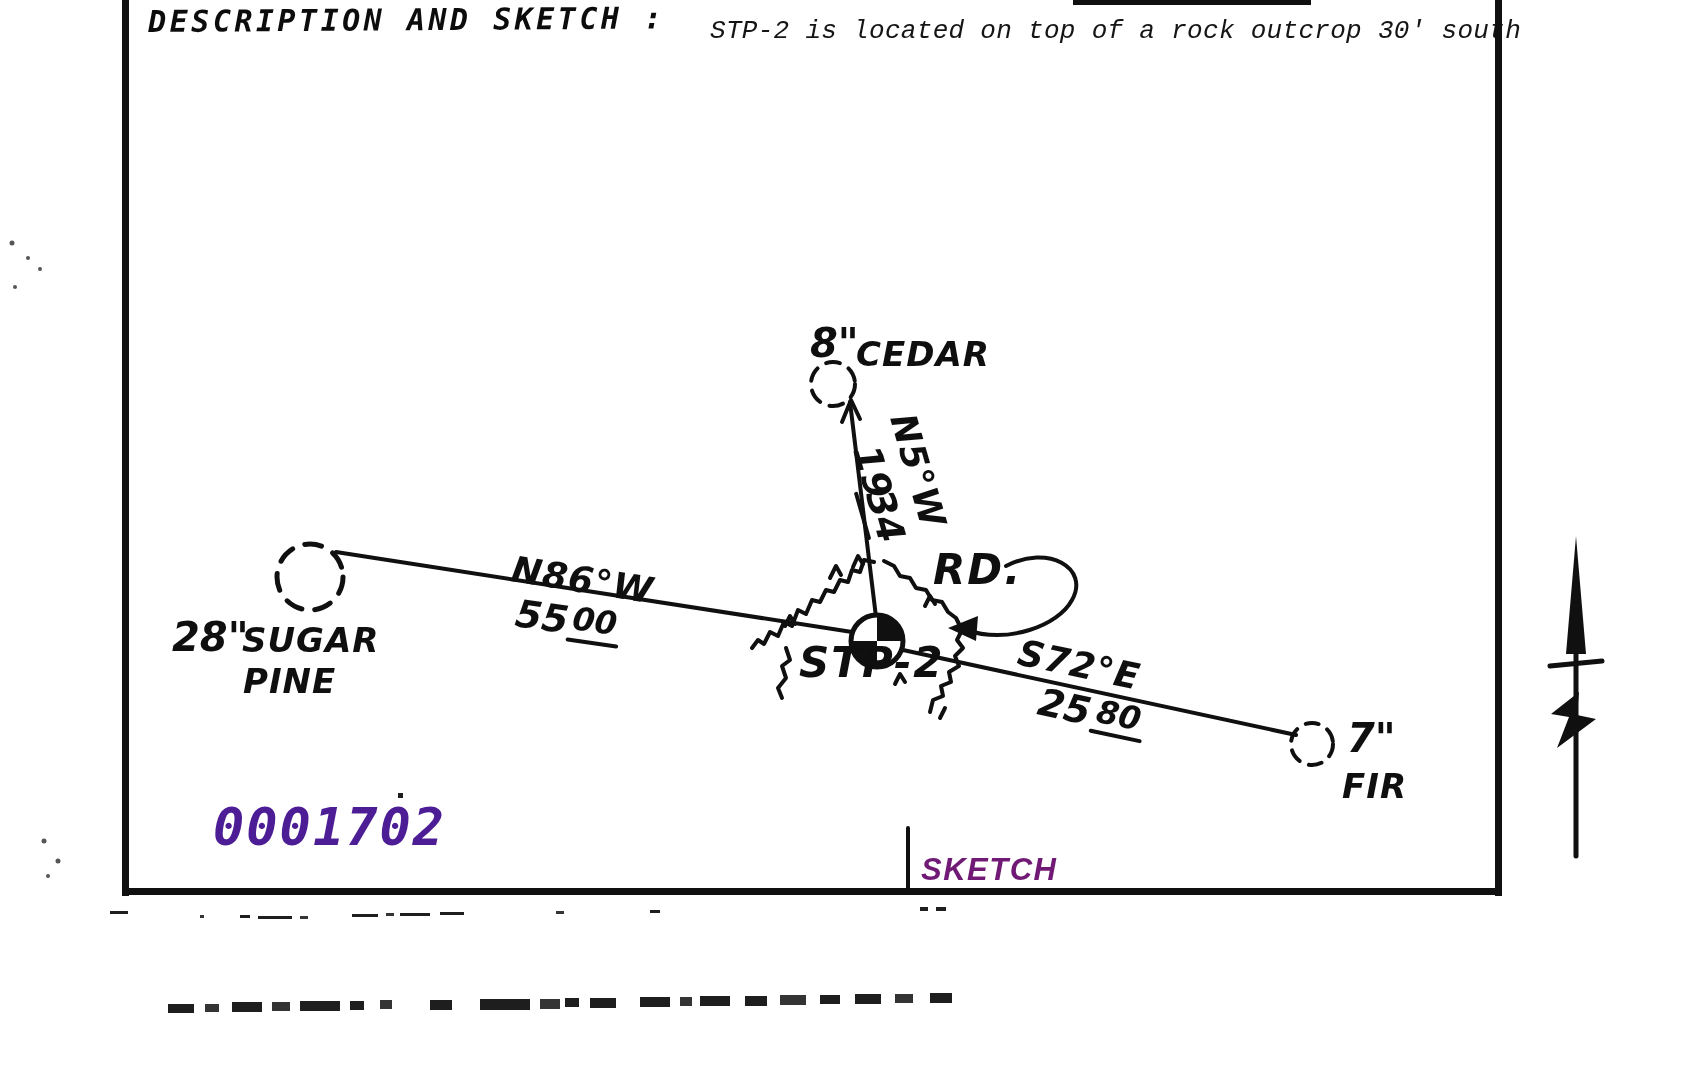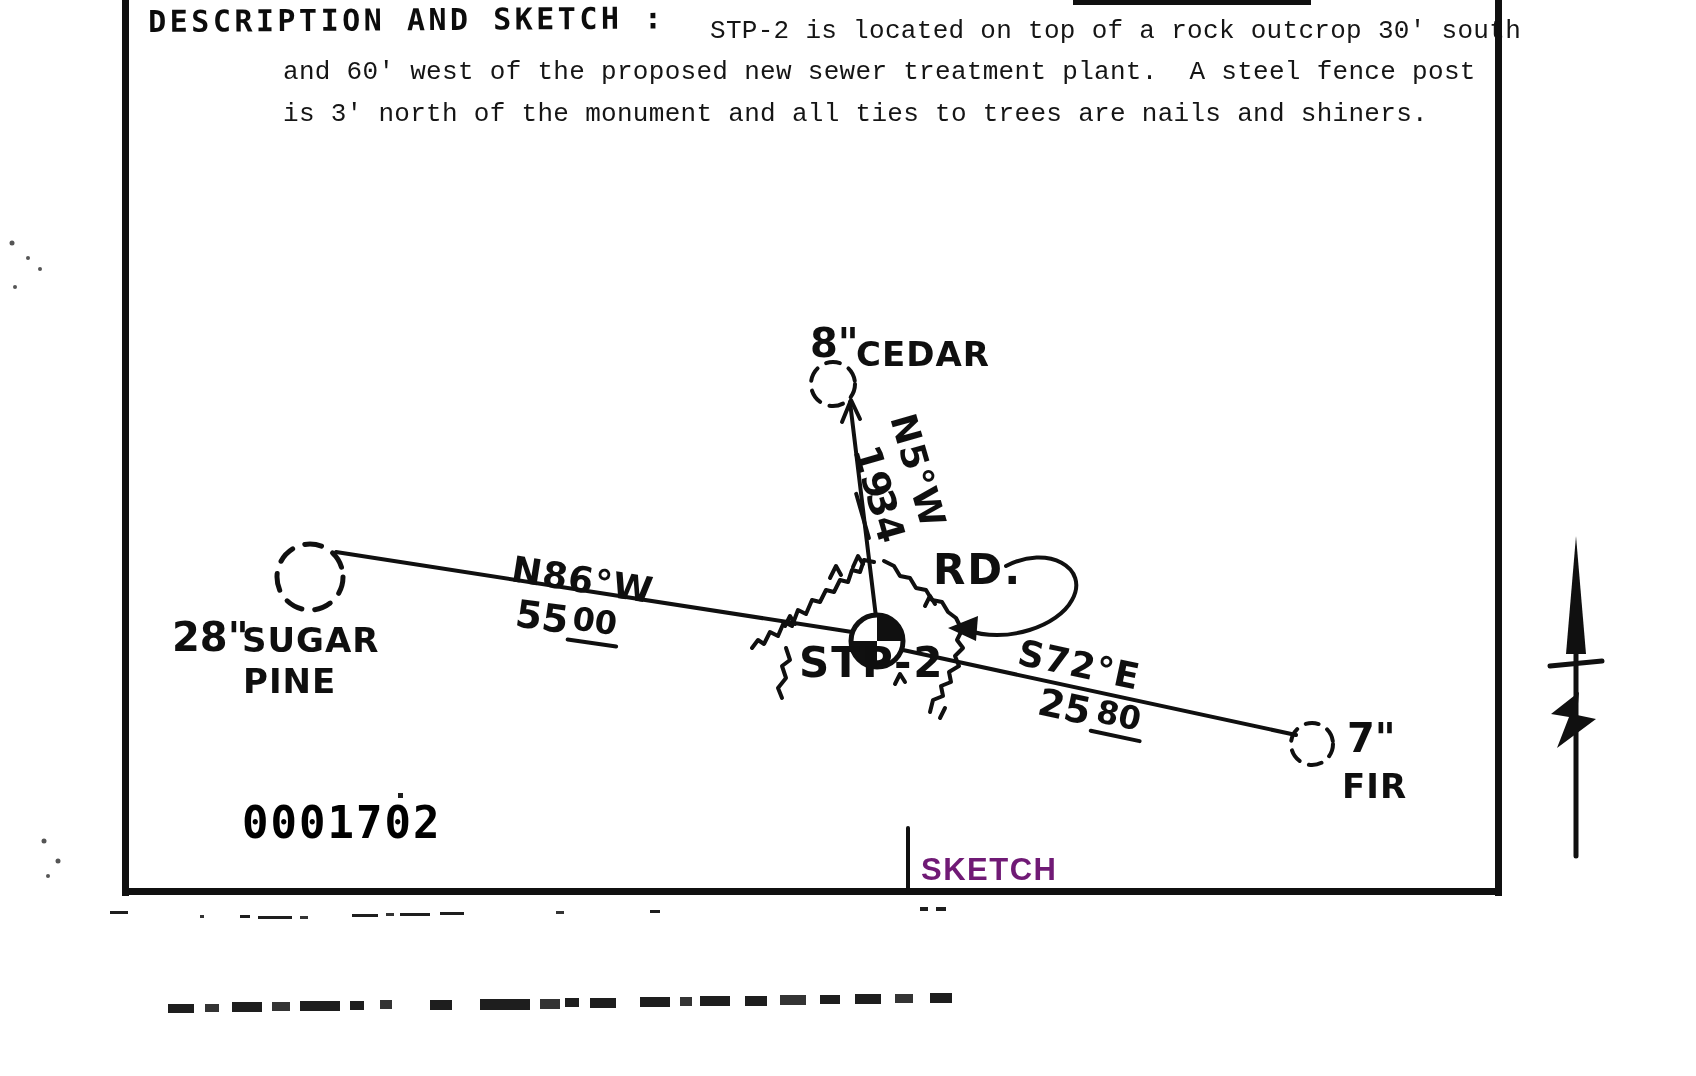--- a/index.html
+++ b/index.html
@@ -1,31 +1,31 @@
 <!DOCTYPE html>
 <html><head>
 <meta charset="utf-8">
 <style>
   html,body{margin:0;padding:0;background:#ffffff;}
   body{width:1696px;height:1076px;overflow:hidden;}
   .page{position:relative;width:1696px;height:1076px;background:#ffffff;color:#121212;
-        font-family:"Liberation Sans",sans-serif;}
+        font-family:"Liberation Sans",sans-serif;font-style:italic;}
   
   .type{position:absolute;font-family:"Liberation Mono","DejaVu Sans Mono",monospace;
         font-size:26px;color:#151515;white-space:pre;letter-spacing:0.3px;}
   .heading{position:absolute;left:148px;top:4px;
         font-family:"DejaVu Sans Mono","Liberation Mono",monospace;font-weight:bold;
         font-size:30px;letter-spacing:3.5px;color:#0c0c0c;transform:rotate(-0.4deg);
         transform-origin:left top;white-space:pre;}
   #desc-line1{left:710px;top:16px;}
   #desc-line2{left:283px;top:57px;}
   #desc-line3{left:283px;top:99px;}
   .stamp{position:absolute;left:213px;top:797px;
         font-family:"DejaVu Sans Mono","Liberation Mono",monospace;font-weight:bold;
-        font-size:44px;letter-spacing:2px;color:#000000;margin-left:29px;}
+        font-size:52px;letter-spacing:2px;color:#4c1d95;}
   .caption{position:absolute;left:921px;top:852px;font-weight:bold;font-size:31px;
         letter-spacing:1.5px;color:#701a75;font-family:"Liberation Sans",sans-serif;}
   svg.sketch{position:absolute;left:0;top:0;}
   .ink{stroke:#101010;stroke-width:4;fill:none;stroke-linecap:round;stroke-linejoin:round;}
   .ink5{stroke:#101010;stroke-width:5;fill:none;stroke-linecap:round;stroke-linejoin:round;}
   .fillink{fill:#101010;stroke:none;}
   .hand{font-family:"DejaVu Sans",sans-serif;font-weight:bold;fill:#0f0f0f;}
   .hand-lg{font-size:40px;}
   .hand-xl{font-size:42px;letter-spacing:2px;}
   .hand-md{font-size:34px;letter-spacing:1px;}
@@ -36,22 +36,20 @@
   .noise2{fill:#343434;stroke:none;}
   .speck{fill:#555555;stroke:none;}
 </style>
 </head>
 <body>
 
 <div class="page">
 
   <div class="heading">DESCRIPTION AND SKETCH :</div>
   <div class="type" id="desc-line1">STP-2 is located on top of a rock outcrop 30' south</div>
-  <div class="type" id="desc-line2">and 60' west of the proposed new sewer treatment plant.  A steel fence post</div>
-  <div class="type" id="desc-line3">is 3' north of the monument and all ties to trees are nails and shiners.</div>
 
   <div class="stamp">0001702</div>
   <div class="caption">SKETCH</div>
 
   <svg class="sketch" width="1696" height="1076" viewBox="0 0 1696 1076">
 
     <rect x="122" y="0" width="7" height="896" class="fillink"></rect>
     <rect x="1495" y="0" width="7" height="896" class="fillink"></rect>
     <rect x="122" y="888" width="1380" height="7" class="fillink"></rect>
     <rect x="1073" y="0" width="238" height="5" class="fillink"></rect>

